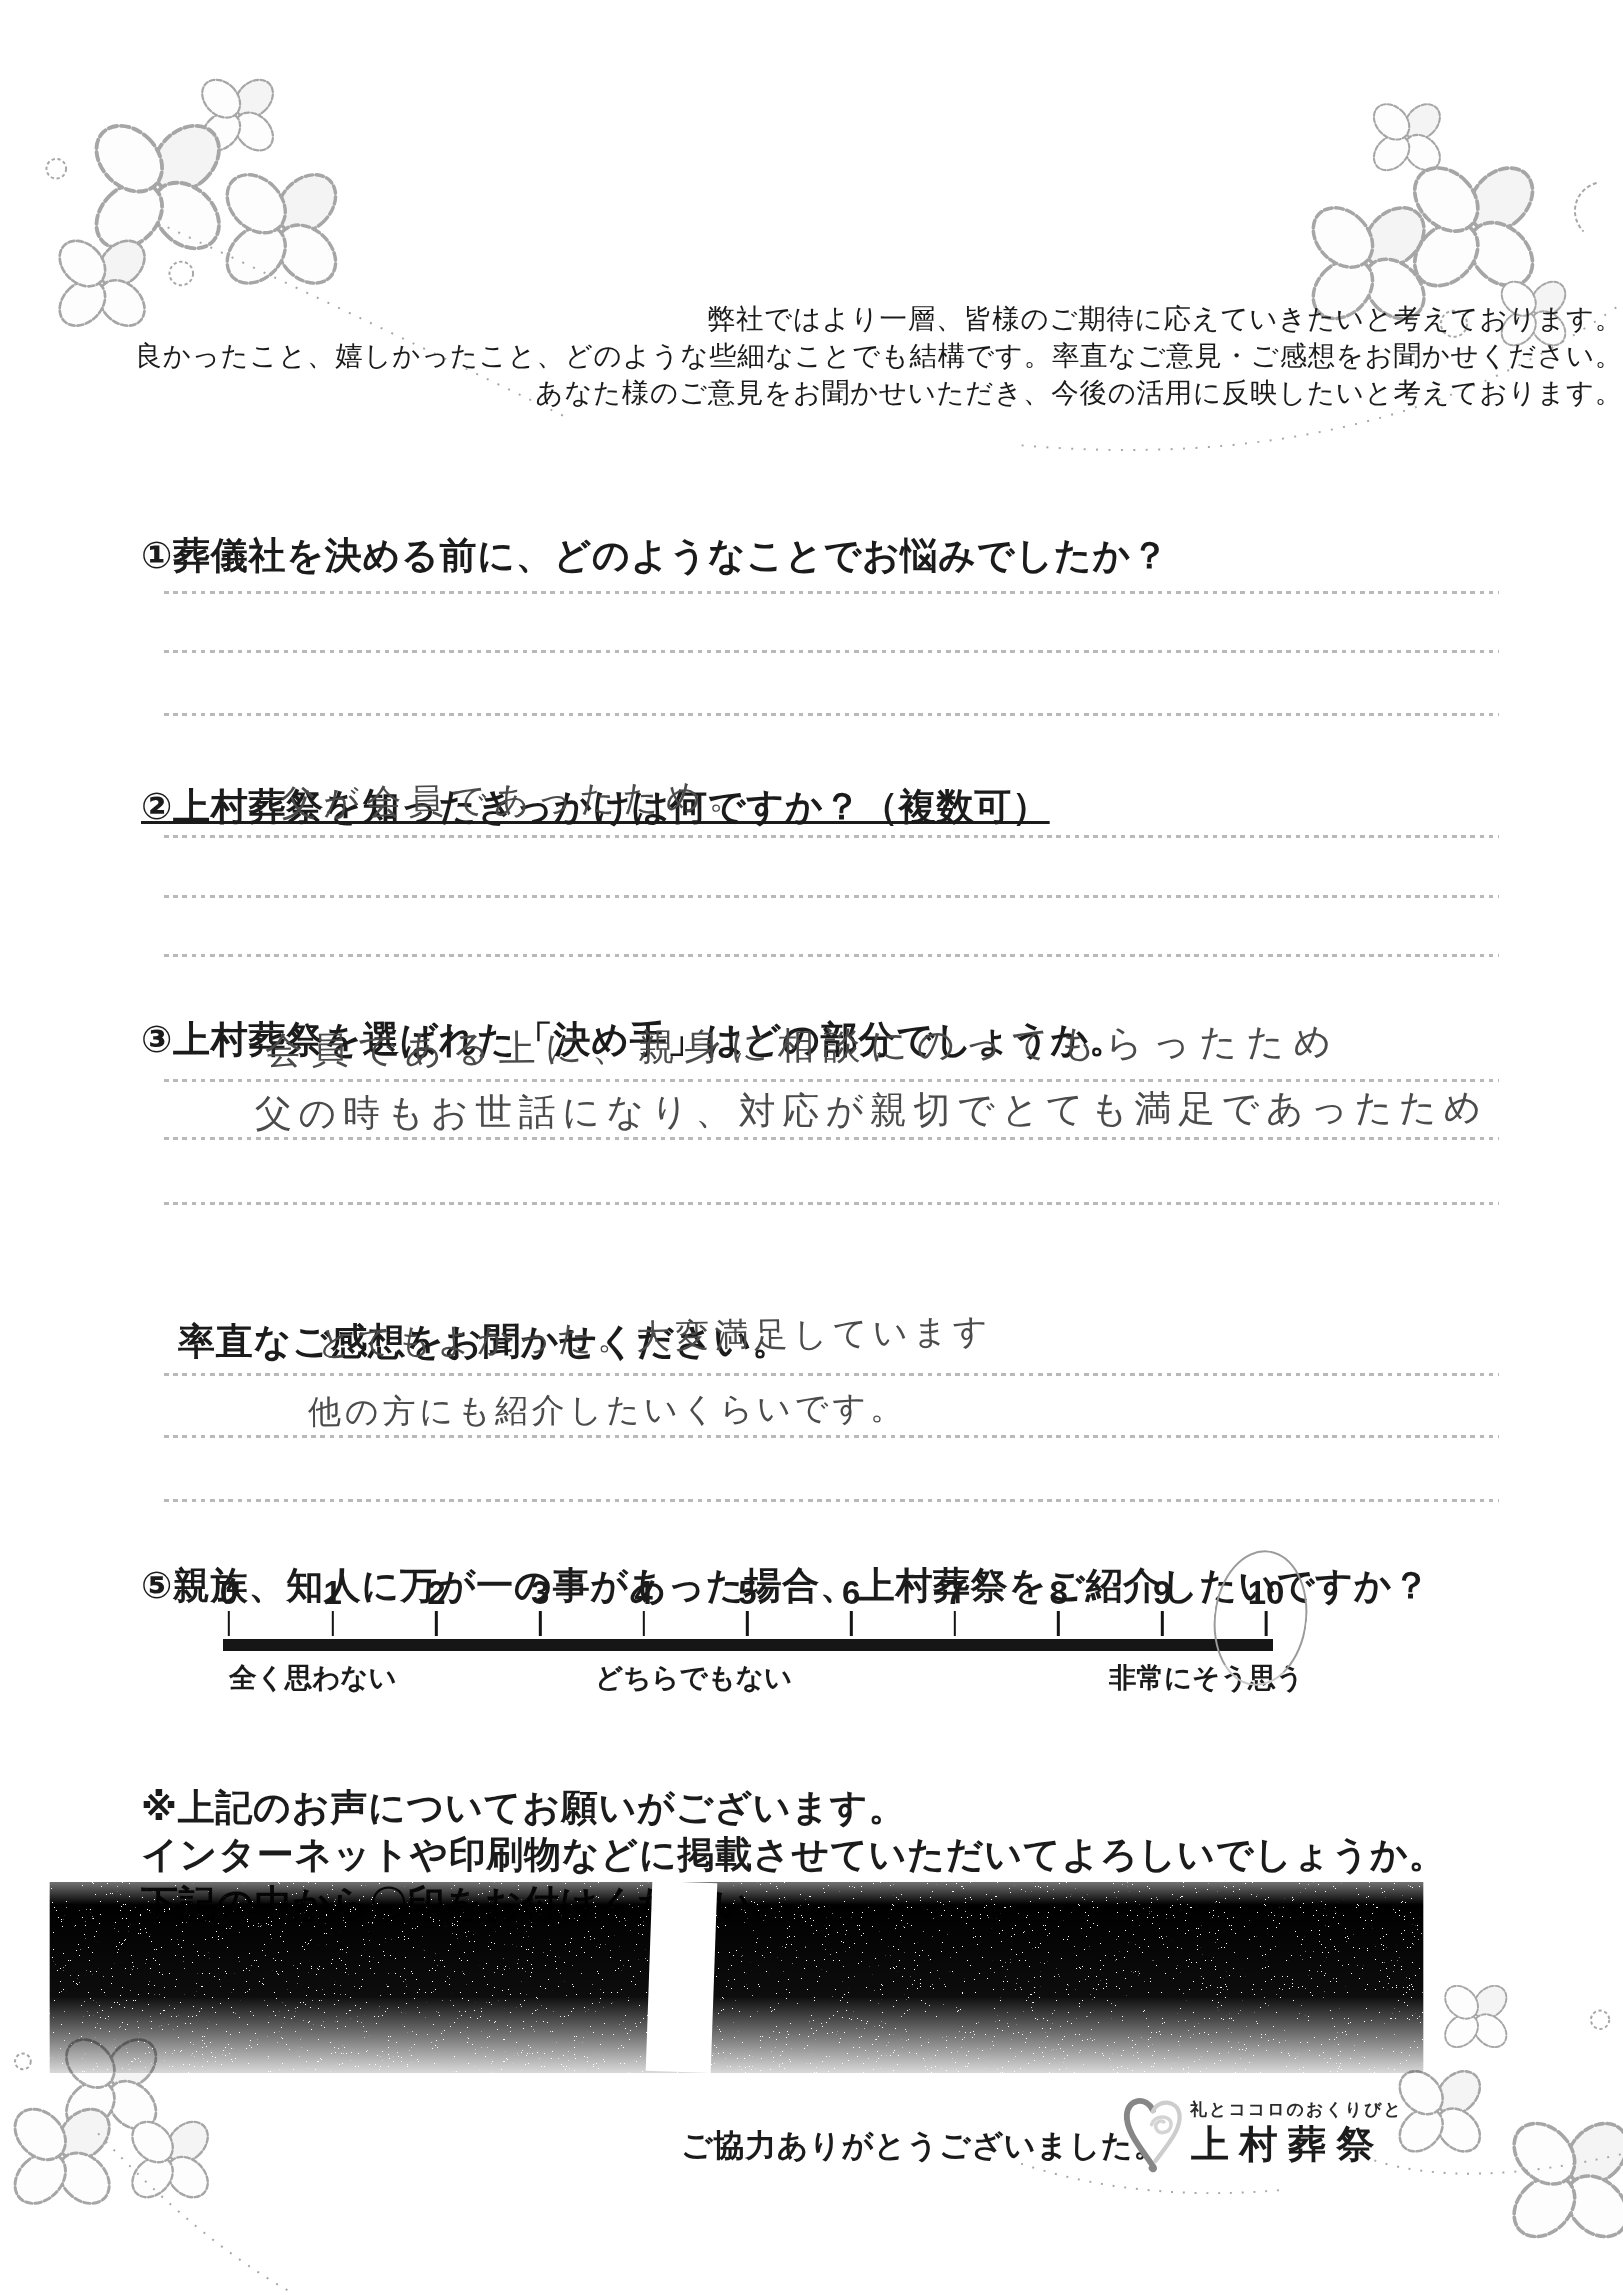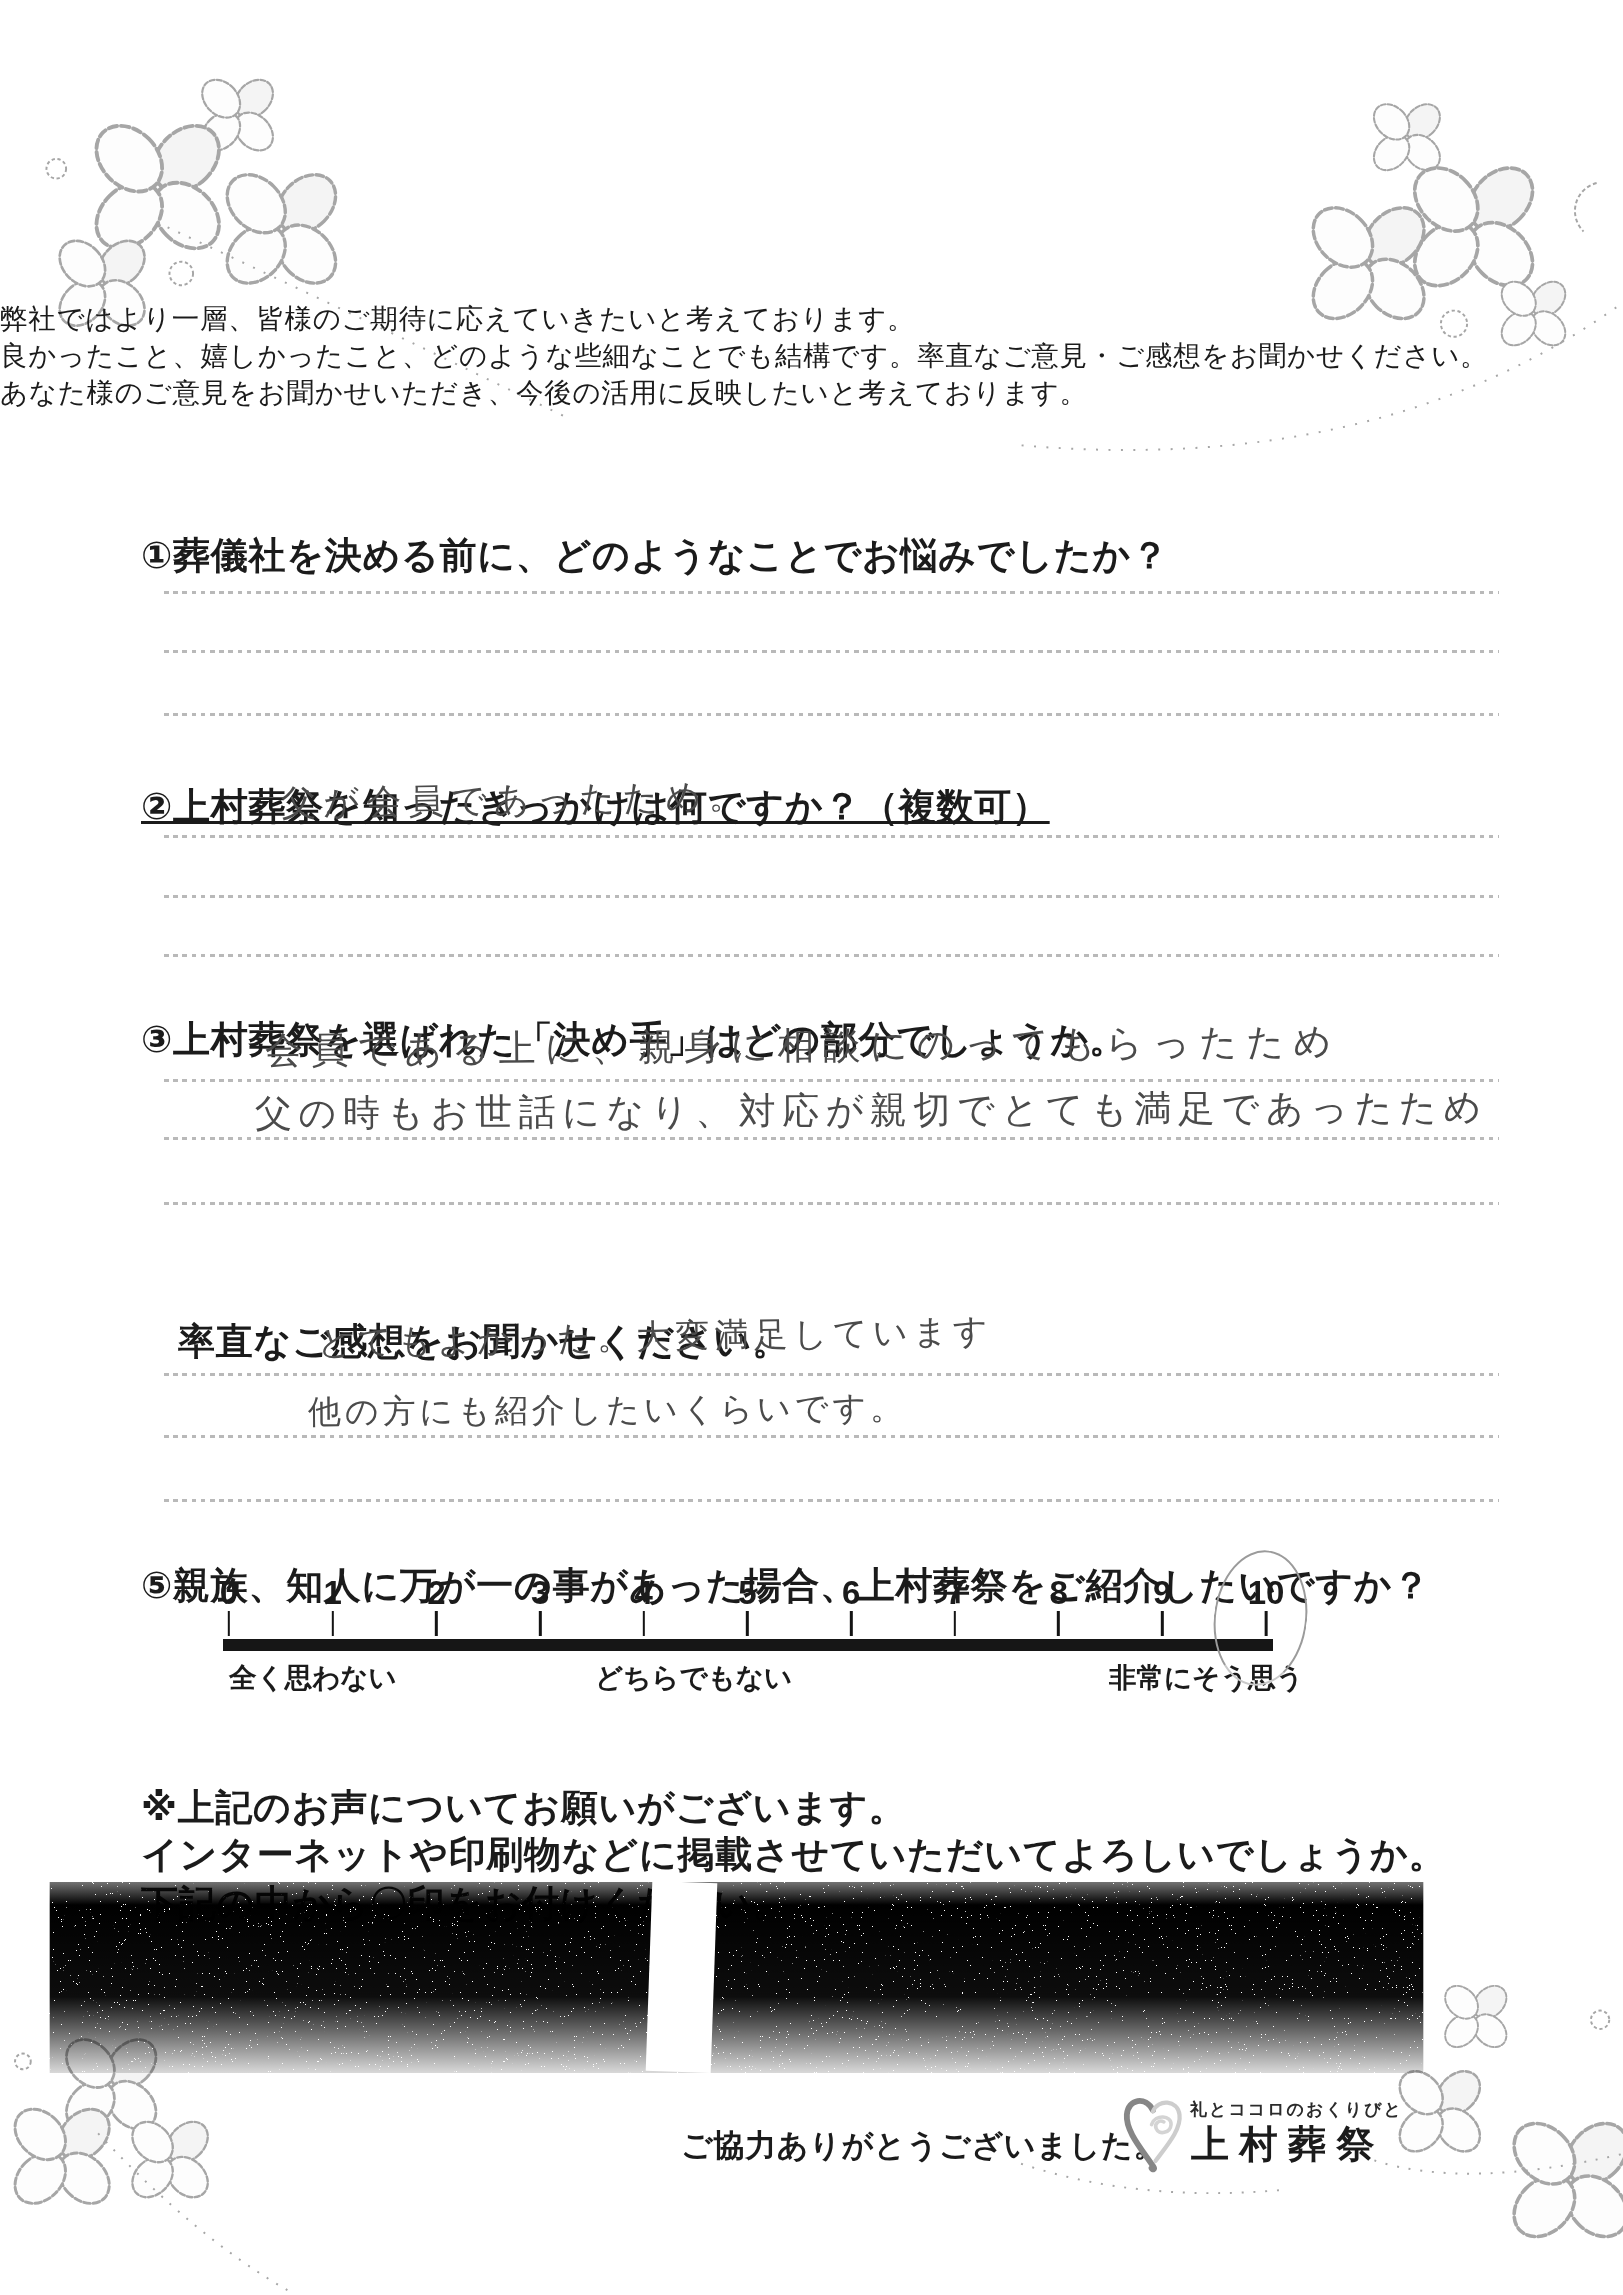--- a/index.html
+++ b/index.html
@@ -8,21 +8,21 @@
     overflow:hidden;font-family:"Liberation Sans","DejaVu Sans",sans-serif;
     color:#1b1b1b;margin:0 auto;
   }
   .abs{position:absolute;}
   
   .title{
     top:189px;left:0;width:100%;text-align:center;
     font-family:"Liberation Serif","DejaVu Serif",serif;
     font-weight:bold;font-size:62px;letter-spacing:2.6px;white-space:nowrap;
   }
-  .intro{top:300px;left:0;width:100%;text-align:left;
+  .intro{top:300px;left:0;width:100%;text-align:right;
     font-family:"Liberation Serif","DejaVu Serif",serif;}
   .intro p{margin:0;font-size:27.5px;line-height:37px;letter-spacing:0.7px;white-space:nowrap;}
   
   .q{left:141px;font-size:37px;font-weight:bold;letter-spacing:0.7px;white-space:nowrap;margin-top:48px;}
   
   .dotline{
     left:164px;width:1335px;height:2.6px;
     background:repeating-linear-gradient(90deg,#b9b9b9 0 4.6px,rgba(0,0,0,0) 4.6px 9.2px);
   }
   

